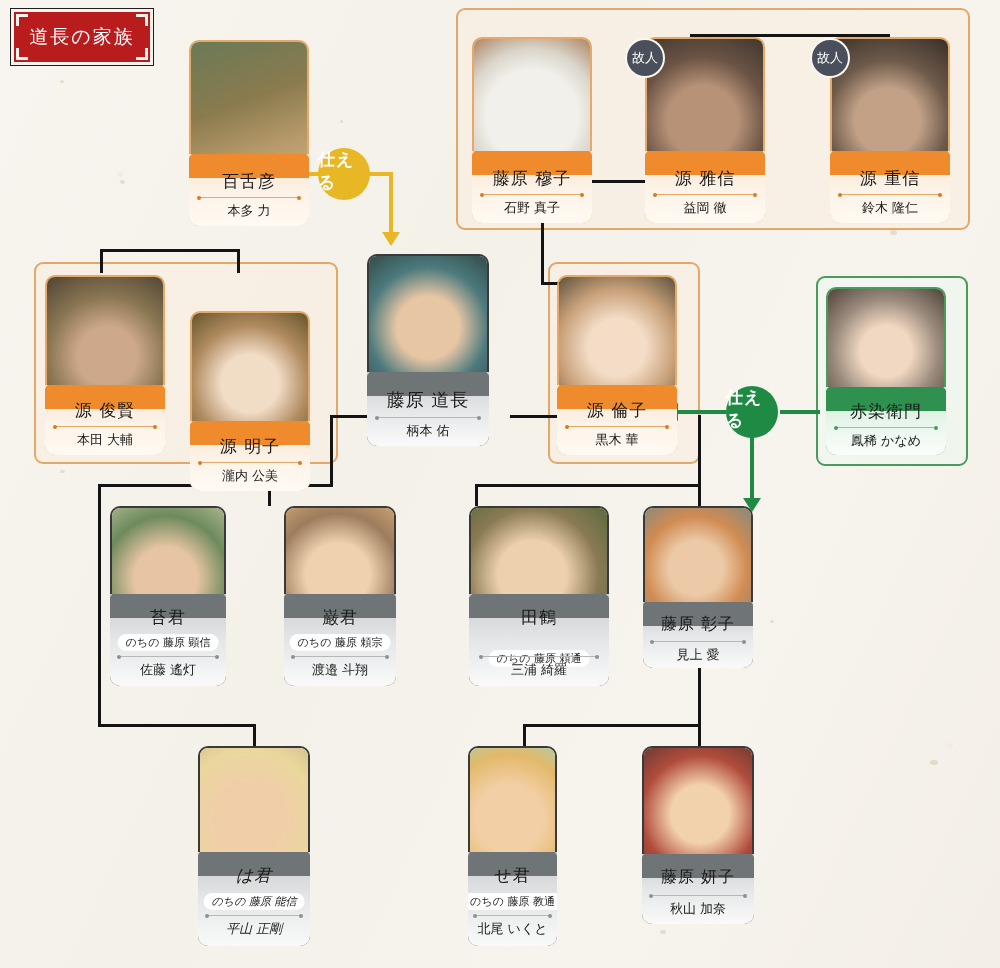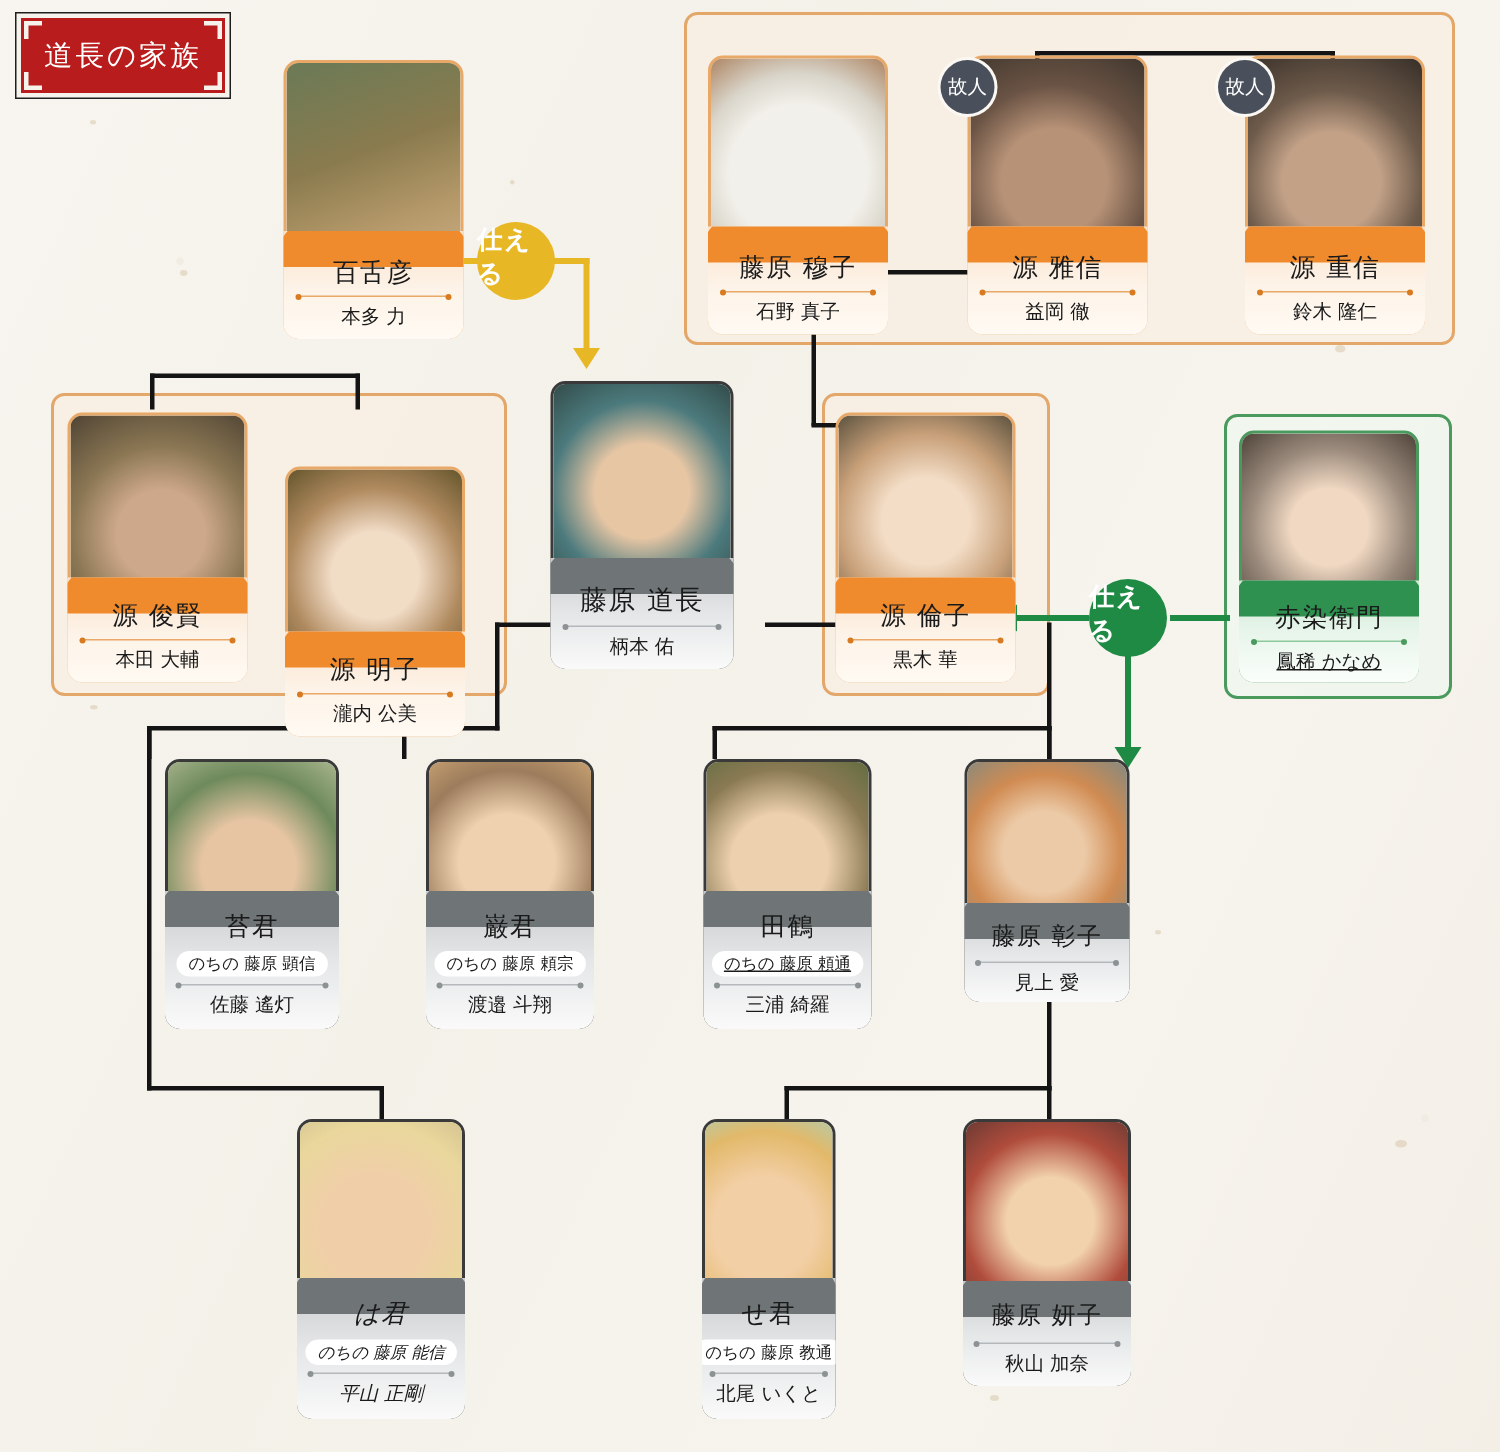--- a/index.html
+++ b/index.html
@@ -319,21 +319,21 @@
 
 <div class="card t-green" style="left:826px;top:287px;width:120px;height:168px;">
   <div class="role-tag" style="right:-19px;height:92px;font-size:11px;">倫子の女房</div>
   <div class="photo">
     <div class="img" style="background:radial-gradient(circle at 50% 38%, #f0d8c2 0 22%, #9a8a7c 45%, #564a40 70%, #241f1c 100%);"></div>
   </div>
   <div class="plate" style="height:68px;">
     <div class="curve"></div>
     <div class="pname" style="top:13px;font-size:17px;">赤染衛門</div>
     <div class="divider" style="top:40px;"></div>
-    <div class="actor" style="top:45px;font-size:13px;text-decoration:underline;">鳳稀 かなめ</div>
+    <div class="actor" style="top:45px;font-size:13px;">鳳稀 かなめ</div>
   </div>
 </div>
 
 <div class="card t-gray" style="left:110px;top:506px;width:116px;height:180px;">
   <div class="role-tag" style="right:-19px;height:82px;font-size:11px;">道長の三男</div>
   <div class="photo">
     <div class="img" style="background:radial-gradient(circle at 48% 40%, #e7c5a3 0 26%, #6e8a5c 52%, #a9b58e 76%, #c9cdae 100%);"></div>
   </div>
   <div class="plate" style="height:92px;">
     <div class="curve"></div>
@@ -351,29 +351,29 @@
   </div>
   <div class="plate" style="height:92px;">
     <div class="curve"></div>
     <div class="pname" style="top:12px;font-size:17px;">巌君</div>
     <div class="sub" style="top:40px;font-size:11px;">のちの 藤原 頼宗</div>
     <div class="divider" style="top:62px;"></div>
     <div class="actor" style="top:67px;font-size:13px;">渡邉 斗翔</div>
   </div>
 </div>
 
-<div class="card t-gray" style="left:469px;top:506px;width:112px;height:180px;">
+<div class="card t-gray" style="left:469px;top:506px;width:112px;height:180px;padding-left:28px;">
   <div class="role-tag" style="right:-19px;height:82px;font-size:11px;">道長の長男</div>
   <div class="photo">
     <div class="img" style="background:radial-gradient(circle at 45% 38%, #edd0ae 0 26%, #8a7a54 50%, #5f6b3e 74%, #49562f 100%);"></div>
   </div>
   <div class="plate" style="height:92px;">
     <div class="curve"></div>
     <div class="pname" style="top:12px;font-size:17px;">田鶴</div>
-    <div class="sub" style="top:40px;font-size:11px;text-decoration:underline;">のちの 藤原 頼通</div>
+    <div class="sub" style="top:56px;font-size:11px;">のちの 藤原 頼通</div>
     <div class="divider" style="top:62px;"></div>
     <div class="actor" style="top:67px;font-size:13px;">三浦 綺羅</div>
   </div>
 </div>
 
 <div class="card t-gray" style="left:643px;top:506px;width:110px;height:162px;">
   <div class="role-tag" style="right:-19px;height:152px;font-size:11px;">道長の長女／一条天皇女御</div>
   <div class="photo">
     <div class="img" style="background:radial-gradient(circle at 48% 38%, #eccaa7 0 24%, #d08b52 46%, #8c8a7a 70%, #6d7a66 100%);"></div>
   </div>

